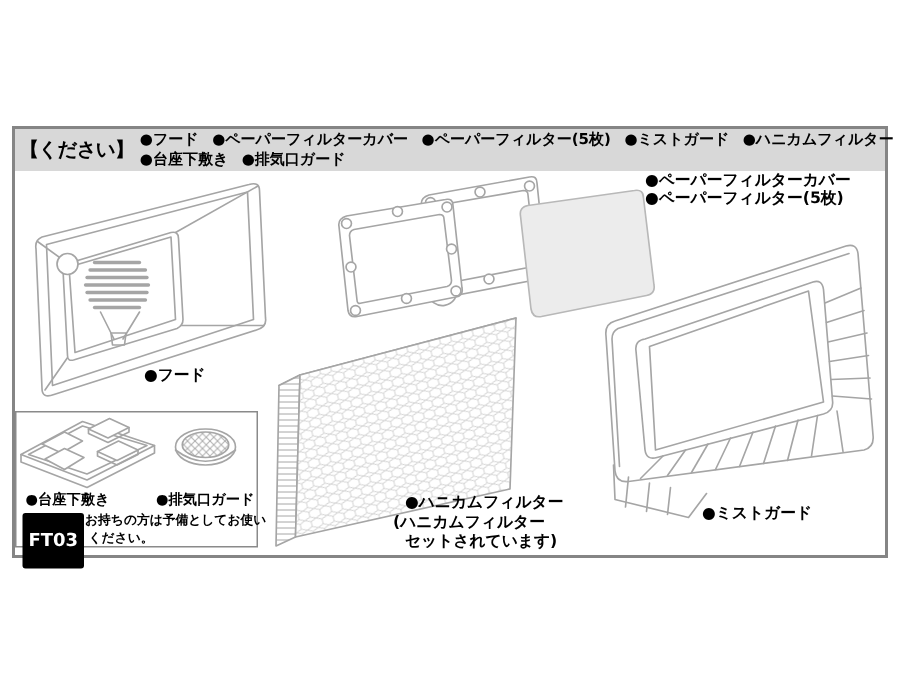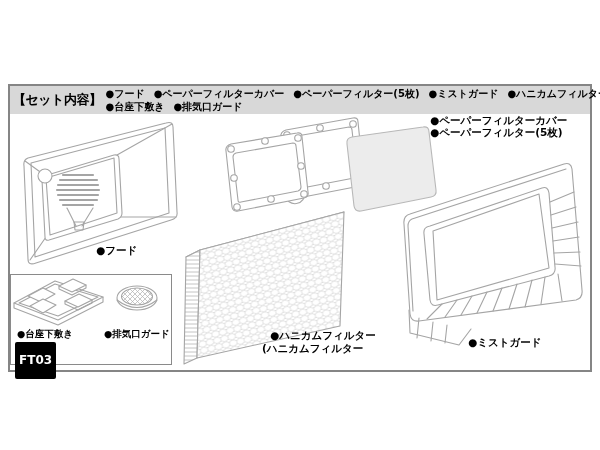--- a/index.html
+++ b/index.html
@@ -25,21 +25,21 @@
   .hc-label div{line-height:13px;}
   .indent8{padding-left:8px;}
 </style>
 </head>
 <body>
 
 <div class="page">
   <div class="main-box">
 
     <div class="band">
-      <span class="band-title">【セット内容】</span>
+      <span class="band-title">【ください】</span>
       <div class="band-items">
         <div class="band-row">
           <span>●フード</span>
           <span>●ペーパーフィルターカバー</span>
           <span>●ペーパーフィルター(5枚)</span>
           <span>●ミストガード</span>
           <span>●ハニカムフィルター</span>
         </div>
         <div class="band-row">
           <span>●台座下敷き</span>
@@ -180,22 +180,27 @@
         </g>
       </g>
     </svg>
 
     <div class="callout" style="left:86px;top:158px;">●フード</div>
     <div class="callout" style="left:420px;top:28px;">●ペーパーフィルターカバー</div>
     <div class="callout" style="left:420px;top:40px;">●ペーパーフィルター(5枚)</div>
     <div class="callout hc-label" style="left:252px;top:243px;">
       <div class="indent8">●ハニカムフィルター</div>
       <div>(ハニカムフィルター</div>
+      <div class="indent8">セットされています)</div>
     </div>
     <div class="callout" style="left:458px;top:250px;">●ミストガード</div>
 
     <div class="sub-box"></div>
     <div class="callout small" style="left:7px;top:241px;">●台座下敷き</div>
     <div class="callout small" style="left:94px;top:241px;">●排気口ガード</div>
     <div class="ft-badge">FT03</div>
+    <div class="note-text">
+      <div>をお持ちの方は予備としてお使い</div>
+      <div class="note-line2">ください。</div>
+    </div>
 
   </div>
 </div>
 
 </body></html>

